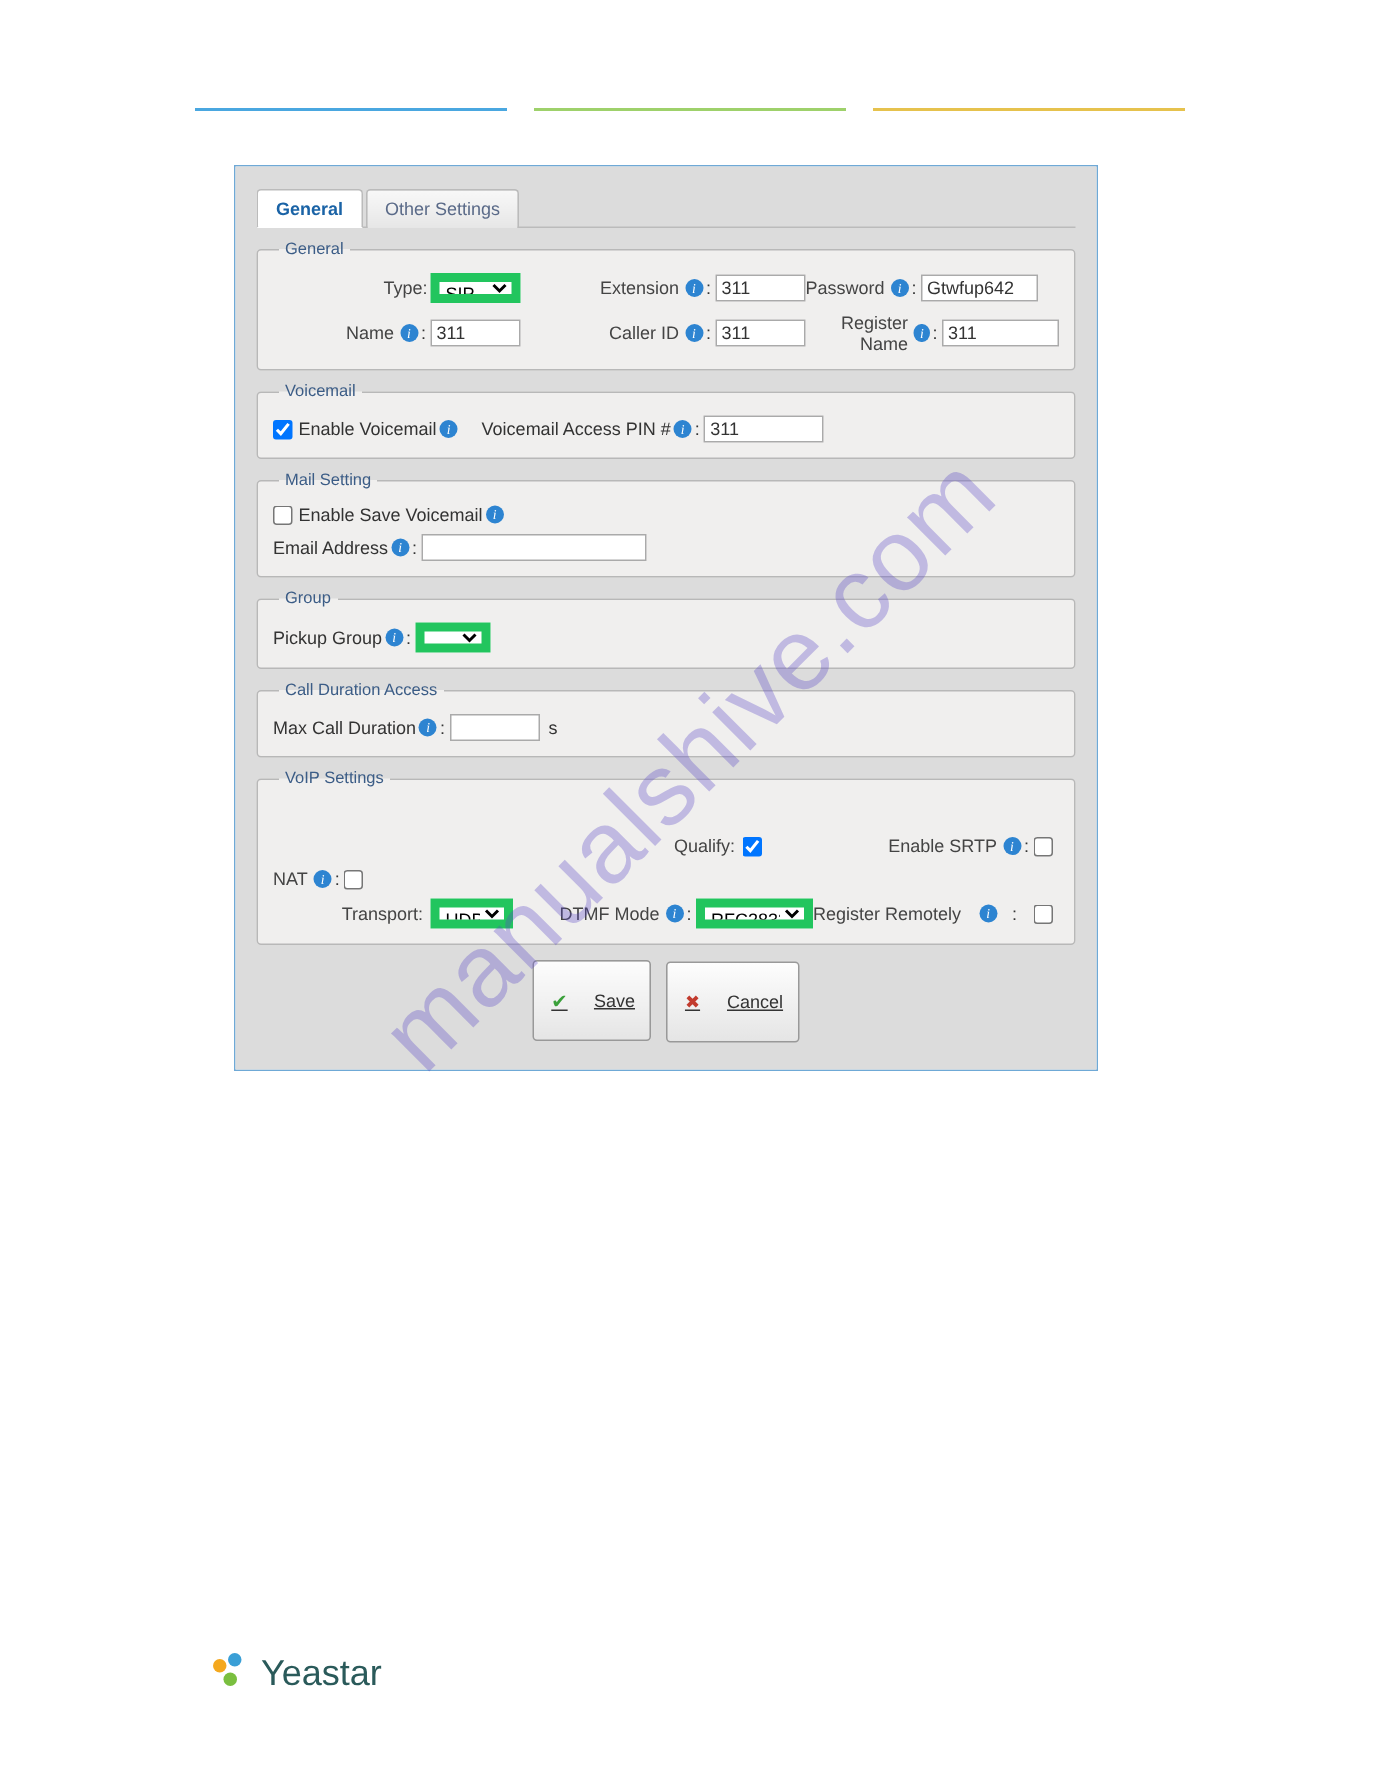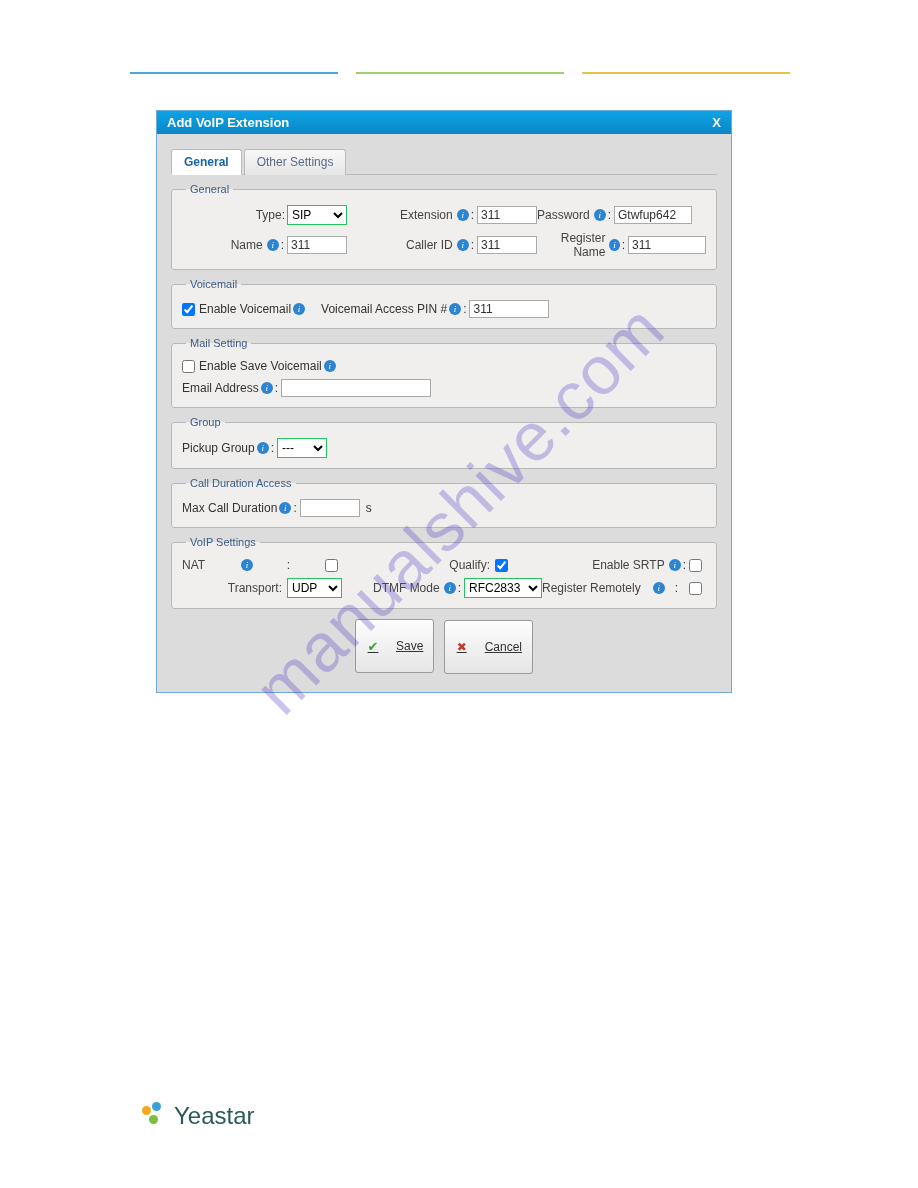--- a/index.html
+++ b/index.html
@@ -113,21 +113,21 @@
   input[type=text], input[type=password] {
     height: 18px;
     border: 1px solid #aaa;
     font-size: 12px;
     padding: 0 3px;
     background: #fff;
     color: #333;
   }
   select {
     height: 20px;
-    border: 1px solid #22c55e;
+    border: 6px solid #22c55e;
     font-size: 12px;
     background: #fff;
   }
   input[type=checkbox] { margin: 0 4px 0 0; vertical-align: middle; }
 
   .note { color: #2253a6; font-size: 11px; margin-top: 4px; line-height: 1.35; }
   .note b { color: #2253a6; }
 
   .btnbar { text-align: center; margin-top: 10px; }
   .btn {
@@ -184,24 +184,20 @@
 </head>
 <body>
 
 <div class="top-rules">
   <div class="rule blue"></div>
   <div class="rule green"></div>
   <div class="rule gold"></div>
 </div>
 
 <div class="panel">
-  <div class="panel-head">
-    <span>Add VoIP Extension</span>
-    <span class="close">X</span>
-  </div>
   <div class="panel-body">
 
     <div class="tabs">
       <div class="tab active">General</div>
       <div class="tab">Other Settings</div>
     </div>
 
     <fieldset class="group">
       <legend>General</legend>
 
@@ -295,21 +291,21 @@
         <span class="info">i</span>
           <span>:</span>
         <input type="text" style="width: 60px; margin-left: 3px;" value="">
         <span style="margin-left:6px;">s</span>
       </div>
     </fieldset>
 
     <fieldset class="group">
       <legend>VoIP Settings</legend>
       <div class="row">
-        <div class="cell" style="width:160px;justify-content:space-between;">
+        <div class="cell" style="width:160px;justify-content:flex-start;margin-top:44px;">
           <span class="lbl">NAT</span>
           <span class="info">i</span>
             <span>:</span>
           <input type="checkbox" style="margin-left: 3px;">
         </div>
         <div class="cell" style="width:170px;justify-content:flex-end;">
           <span class="lbl">Qualify:</span>
           <input type="checkbox" checked="" style="margin-left: 3px;">
         </div>
         <div class="cell" style="flex:1;justify-content:flex-end;">

